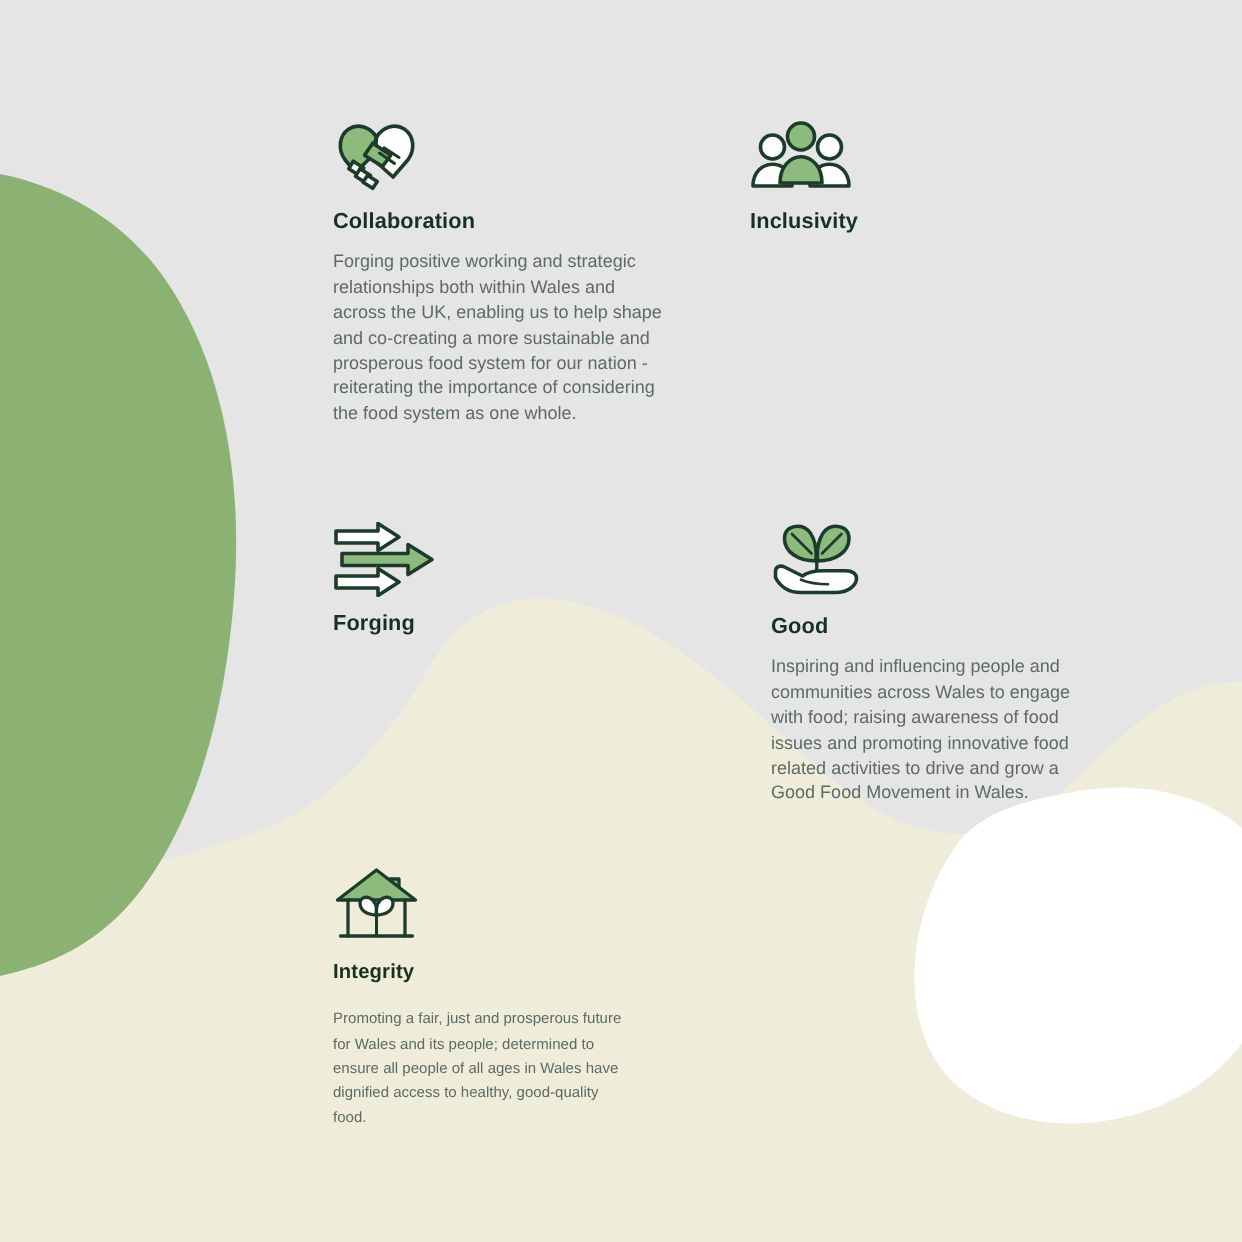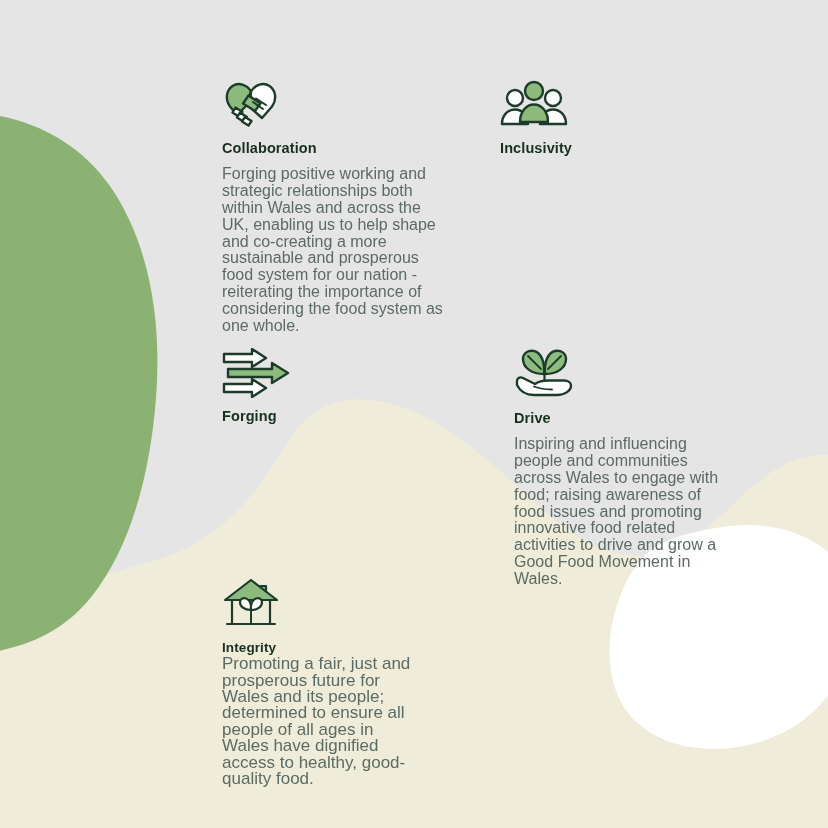--- a/index.html
+++ b/index.html
@@ -55,35 +55,35 @@
   .card-title {
     font-size: 14.5px;
     font-weight: bold;
     color: #16311f;
     letter-spacing: 0.1px;
     margin-bottom: 9px;
     line-height: 1.2;
   }
 
   .card-body {
-    font-size: 16px;
+    font-size: 12px;
     line-height: 16.8px;
     color: #5c6b63;
     letter-spacing: 0.01px;
   }
 
   
   .card-collaboration { left: 222px; top: 78px;  width: 224px; }
   .card-inclusivity   { left: 500px; top: 78px;  width: 226px; }
   .card-agility       { left: 222px; top: 348px; width: 222px; }
   .card-drive         { left: 514px; top: 348px; width: 212px; }
   .card-integrity     { left: 222px; top: 576px; width: 196px; }
 
-  .card-integrity .card-title { font-size: 13.5px; margin-bottom: 0; }
-  .card-integrity .card-body  { font-size: 17px; line-height: 16.4px; }
+  .card-integrity .card-title { font-size: 13.5px; margin-bottom: 16px; }
+  .card-integrity .card-body  { font-size: 10px; line-height: 16.4px; }
 </style>
 </head>
 <body>
 
 <div id="stage">
 
   <svg class="bg-layer" viewBox="0 0 828 828">
 
     <path fill="#f0ecda" d="M -40 828
              L -40 604
@@ -182,21 +182,21 @@
           <path d="M30.5 26 L30.5 38" stroke-width="2.2"></path>
 
           <path fill="#ffffff" d="M3 33 C3 30, 6 28.5, 9 30 L21 36
                    C24 33.5, 29 32.5, 35 32.5 L50 32.5
                    C54 32.5, 57 34.5, 57 37.5
                    C57 42.5, 51 47, 43 47
                    L20 47 C12 47, 6 43, 3 37 Z"></path>
           <path d="M20 38.5 C25 40.5, 31 41.5, 38 41.5" stroke-width="1.8"></path>
         </g>
       </svg>
-      <div class="card-title">Drive</div>
+      <div class="card-title">Good</div>
       <div class="card-body">Inspiring and influencing people and communities across Wales to engage with food; raising awareness of food issues and promoting innovative food related activities to drive and grow a Good Food Movement in Wales.</div>
     </div>
 
     <div class="card card-integrity">
       <svg class="card-icon" width="58" height="54" viewBox="0 0 58 54">
         <g fill="none" stroke="#1d3b2a" stroke-width="2.2" stroke-linecap="round" stroke-linejoin="round">
 
           <path fill="#8dbb7e" d="M38 10 L44 10 L44 22 L38 22 Z"></path>
 
           <path fill="#8dbb7e" d="M3 24 L29 4 L55 24 Z"></path>

